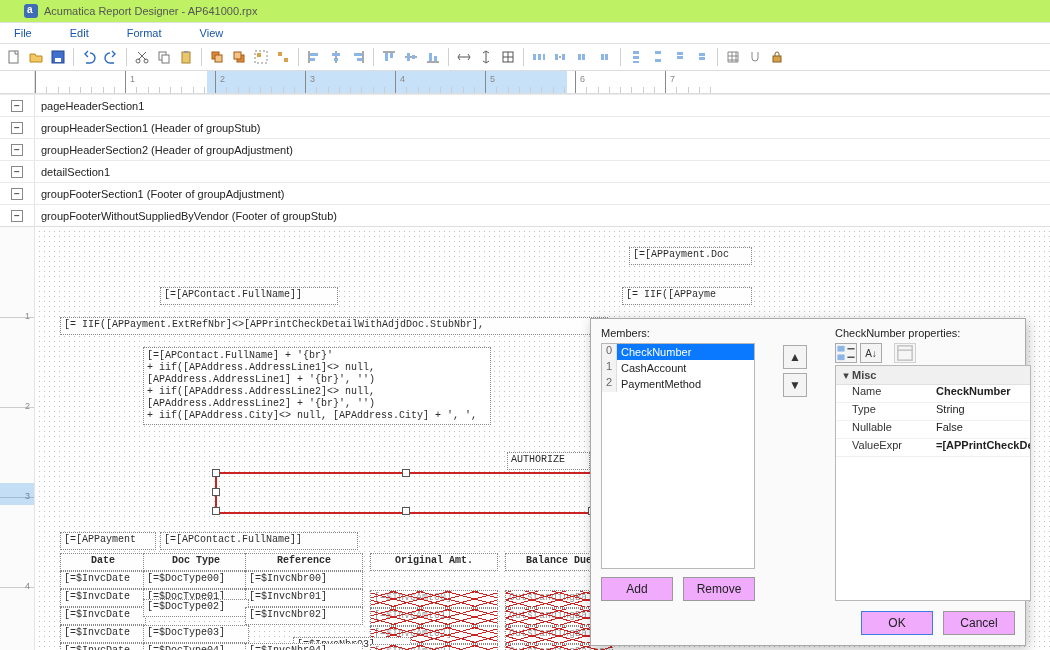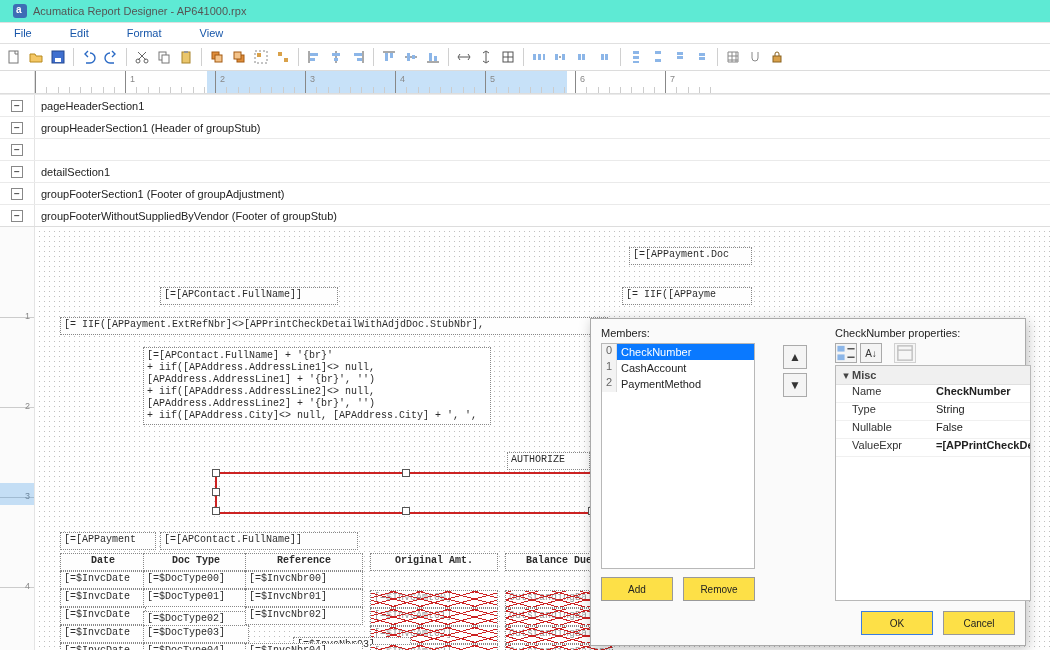--- a/index.html
+++ b/index.html
@@ -11,21 +11,21 @@
     --sel-light:#e3f1fe;
     --red:#cc2222;
     --dotted:#aaa;
     --ruler-hl:#1e88e5;
     --dialog-bg:#fafafa;
     --font:11px "Segoe UI", Tahoma, Arial, sans-serif;
     --mono:10px Consolas, "Courier New", monospace;
   }
   html,body{margin:0;padding:0;height:100%;overflow:hidden;background:#fff;font:var(--font);color:#222;}
   
-  .titlebar{height:22px;display:flex;align-items:center;padding:0 13px;background:#5eead4;border-bottom:1px solid #e0e0e0;font-size:11px;color:#555;}
+  .titlebar{height:22px;display:flex;align-items:center;padding:0 24px;background:#bef264;border-bottom:1px solid #e0e0e0;font-size:11px;color:#555;}
   .titlebar .app-icon{width:14px;height:14px;border-radius:3px;background:#3e6db5;display:inline-block;margin-right:6px;position:relative;}
   .titlebar .app-icon::after{content:"a";color:#fff;font:bold 10px Arial;position:absolute;left:3px;top:0;}
   
   .menubar{height:20px;display:flex;align-items:center;padding:0 4px;gap:18px;border-bottom:1px solid #e0e0e0;}
   .menubar .menu-item{padding:2px 10px;cursor:default;color:#1756a9;}
   
   .toolbar{height:26px;display:flex;align-items:center;padding:0 4px;gap:2px;border-bottom:1px solid #dcdcdc;}
   .tbtn{width:18px;height:18px;display:flex;align-items:center;justify-content:center;border:1px solid transparent;border-radius:2px;color:#555;}
   .tbtn svg, .tbtn span{width:14px;height:14px;display:block;}
   .tsep{width:1px;height:18px;background:#d0d0d0;margin:0 3px;}
@@ -88,21 +88,21 @@
   .pg-toolbar{height:20px;display:flex;gap:3px;align-items:center;margin-bottom:2px;}
   .pg-grid{flex:1;border:1px solid #b8b8b8;background:#fff;font-size:11px;}
   .pg-cat{display:flex;align-items:center;height:18px;background:#f0f0f0;border-bottom:1px solid #e0e0e0;padding-left:4px;font-weight:bold;color:#444;}
   .pg-cat .chev{width:12px;text-align:center;font-weight:normal;}
   .pg-row{display:flex;height:17px;border-bottom:1px solid #f0f0f0;}
   .pg-row .k{width:80px;padding-left:16px;color:#333;}
   .pg-row .v{flex:1;padding-left:4px;color:#222;font-weight:normal;overflow:hidden;white-space:nowrap;}
   .pg-row .v.bold{font-weight:bold;}
   .dlg-btnrow{display:flex;justify-content:space-between;padding:6px 10px 2px 10px;}
   .dlg-btnrow .lbtns,.dlg-btnrow .rbtns{display:flex;gap:8px;}
-  .btn{min-width:70px;height:22px;border:1px solid #999;background:#fde047;display:flex;align-items:center;justify-content:center;font-size:10px;color:#222;}
+  .btn{min-width:70px;height:22px;border:1px solid #999;background:#f0abfc;display:flex;align-items:center;justify-content:center;font-size:12px;color:#222;}
   .btn.primary{border-color:#3b7de0;}
   .dlg-footer{display:flex;justify-content:flex-end;gap:10px;padding:6px 10px 10px 0;}
   
   .ic{width:14px;height:14px;display:inline-block;}
   .multiline-fld{position:absolute;border:1px dotted #888;background:#fff;font:var(--mono);padding:2px 3px;line-height:12px;color:#2b2b2b;white-space:pre;}
 </style>
 </head>
 <body>
 
 <div class="workspace">
@@ -421,20 +421,21 @@
       <div class="section-row">
         <div class="gutter">
           <div class="exp-icon">−</div>
         </div>
         <div class="label">groupHeaderSection1 (Header of groupStub)</div>
       </div>
       <div class="section-row">
         <div class="gutter">
           <div class="exp-icon">−</div>
         </div>
+        <div class="label">groupHeaderSection2 (Header of groupAdjustment)</div>
       </div>
       <div class="section-row">
         <div class="gutter">
           <div class="exp-icon">−</div>
         </div>
         <div class="label">detailSection1</div>
       </div>
       <div class="section-row">
         <div class="gutter">
           <div class="exp-icon">−</div>
@@ -494,21 +495,21 @@
           <div class="fld" style="left: 108px; top: 344px; width: 98px; height: 14px;">[=$DocType00]</div>
           <div class="fld" style="left: 210px; top: 344px; width: 110px; height: 14px;">[=$InvcNbr00]</div>
           <div class="fld redstrike" style="left: 335px; top: 344px; width: 120px; height: 14px;">[=$InvcAmt00]</div>
           <div class="fld redstrike" style="left: 470px; top: 344px; width: 100px; height: 14px;"> OutstandingBalance</div>
           <div class="fld" style="left: 25px; top: 362px; width: 78px; height: 14px;">[=$InvcDate</div>
           <div class="fld" style="left: 108px; top: 362px; width: 98px; height: 14px;">[=$DocType01]</div>
           <div class="fld" style="left: 210px; top: 362px; width: 110px; height: 14px;">[=$InvcNbr01]</div>
           <div class="fld redstrike" style="left: 335px; top: 362px; width: 120px; height: 14px;">[=$InvcAmt01]</div>
           <div class="fld redstrike" style="left: 470px; top: 362px; width: 100px; height: 14px;"> OutstandingBalance</div>
           <div class="fld" style="left: 25px; top: 380px; width: 78px; height: 14px;">[=$InvcDate</div>
-          <div class="fld" style="left: 108px; top: 384px; width: 98px; height: 14px;">[=$DocType02]</div>
+          <div class="fld" style="left: 108px; top: 372px; width: 98px; height: 14px;">[=$DocType02]</div>
           <div class="fld" style="left: 210px; top: 380px; width: 110px; height: 14px;">[=$InvcNbr02]</div>
           <div class="fld redstrike" style="left: 335px; top: 380px; width: 120px; height: 14px;">[=$InvcAmt02]</div>
           <div class="fld redstrike" style="left: 470px; top: 380px; width: 100px; height: 14px;"> OutstandingBalance</div>
           <div class="fld" style="left: 25px; top: 398px; width: 78px; height: 14px;">[=$InvcDate</div>
           <div class="fld" style="left: 108px; top: 398px; width: 98px; height: 14px;">[=$DocType03]</div>
           <div class="fld" style="left: 210px; top: 410px; width: 110px; height: 14px; margin-left: 48px;">[=$InvcNbr03]</div>
           <div class="fld redstrike" style="left: 335px; top: 398px; width: 120px; height: 14px;">[=$InvcAmt03]</div>
           <div class="fld redstrike" style="left: 470px; top: 398px; width: 100px; height: 14px;"> OutstandingBalance</div>
           <div class="fld" style="left: 25px; top: 416px; width: 78px; height: 14px;">[=$InvcDate</div>
           <div class="fld" style="left: 108px; top: 416px; width: 98px; height: 14px;">[=$DocType04]</div>

